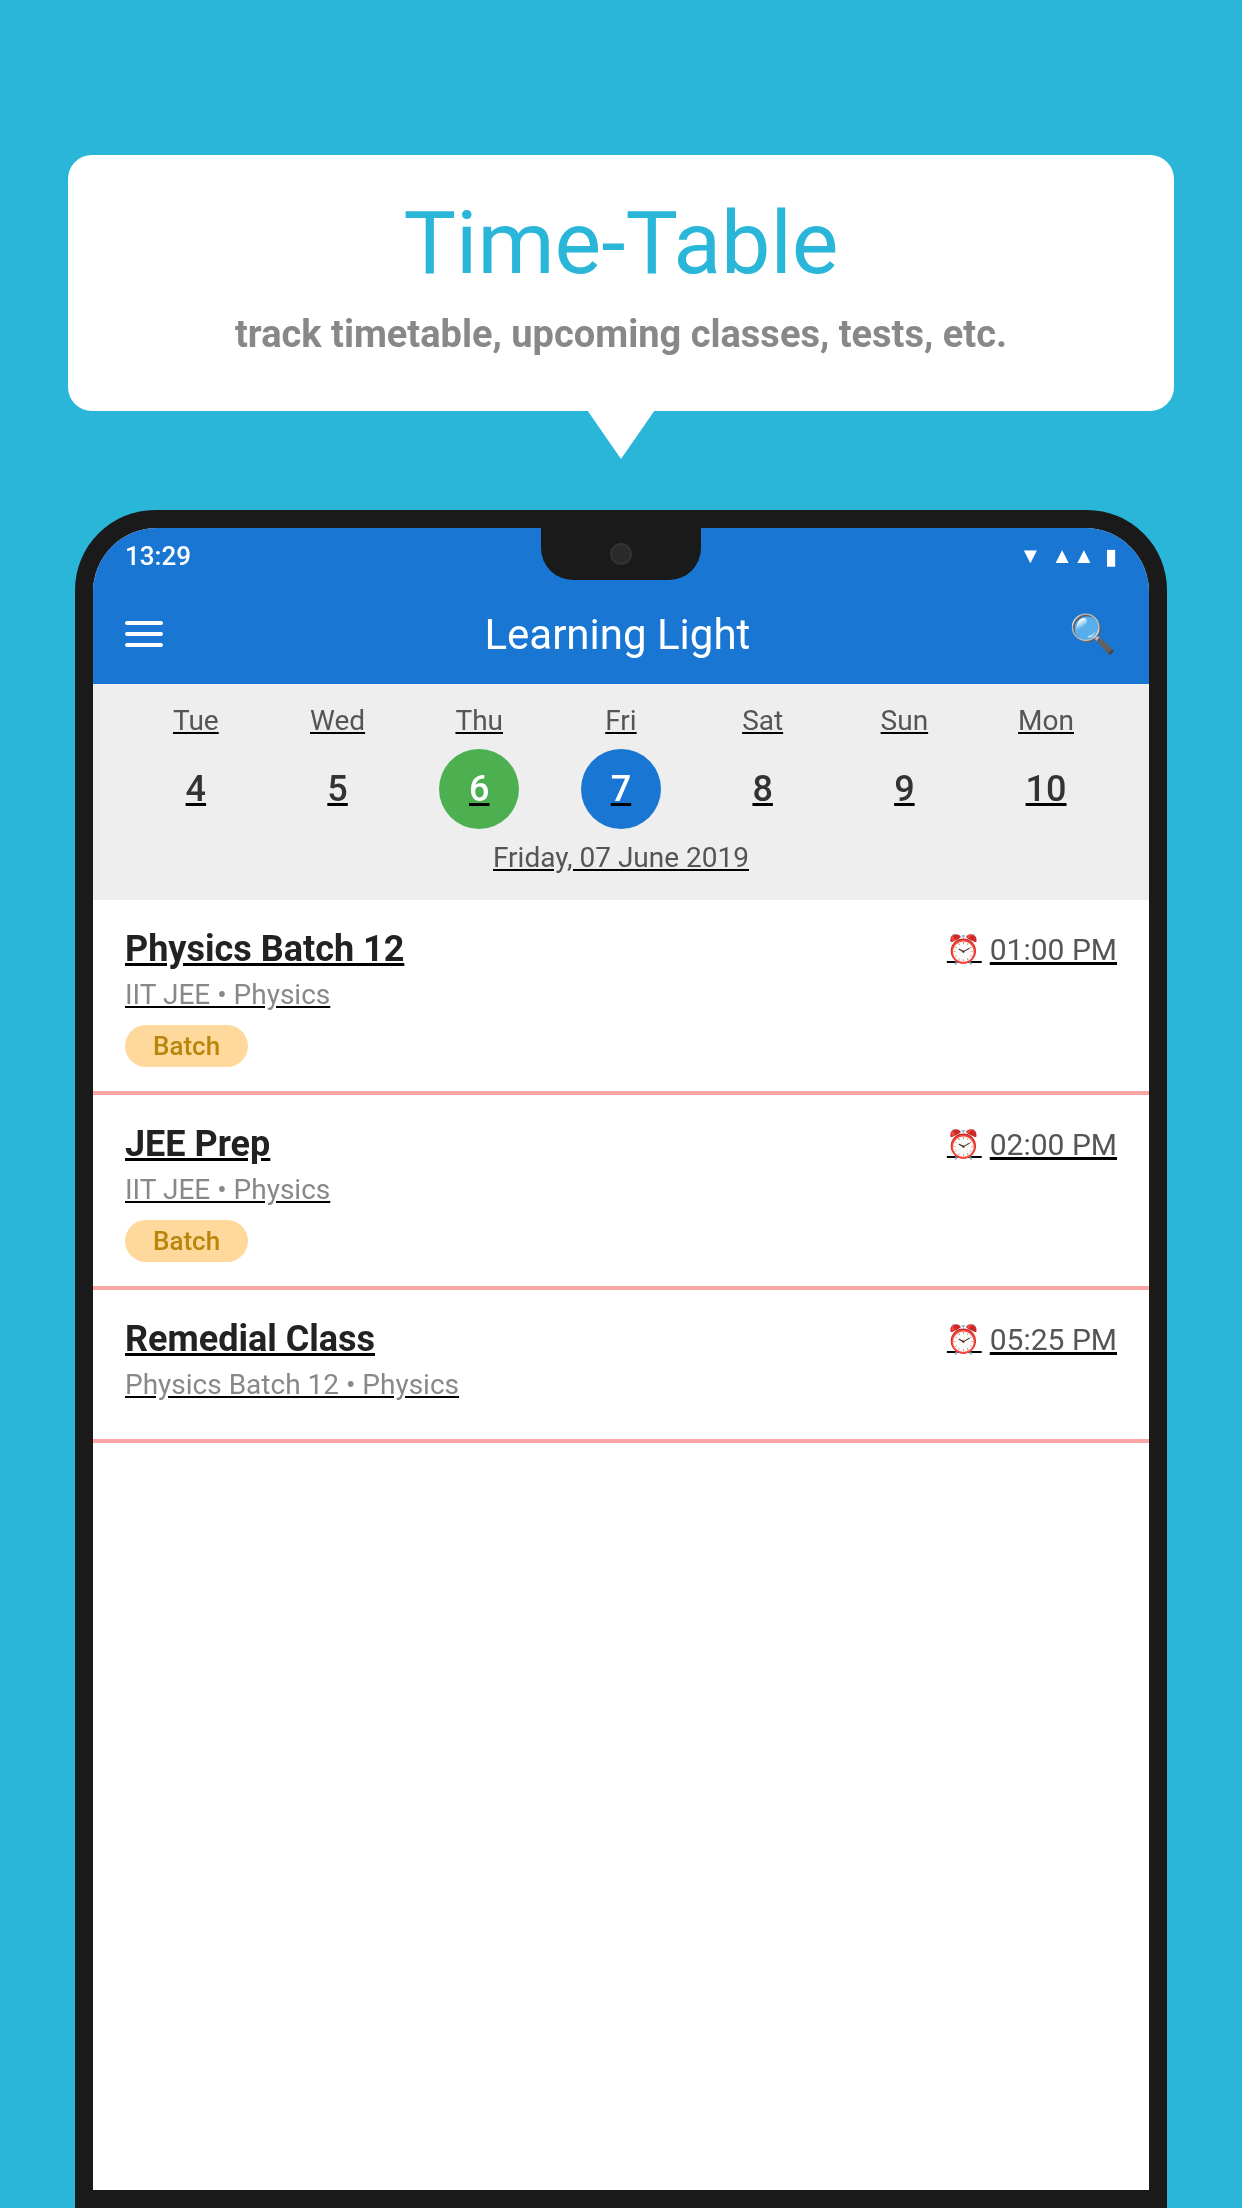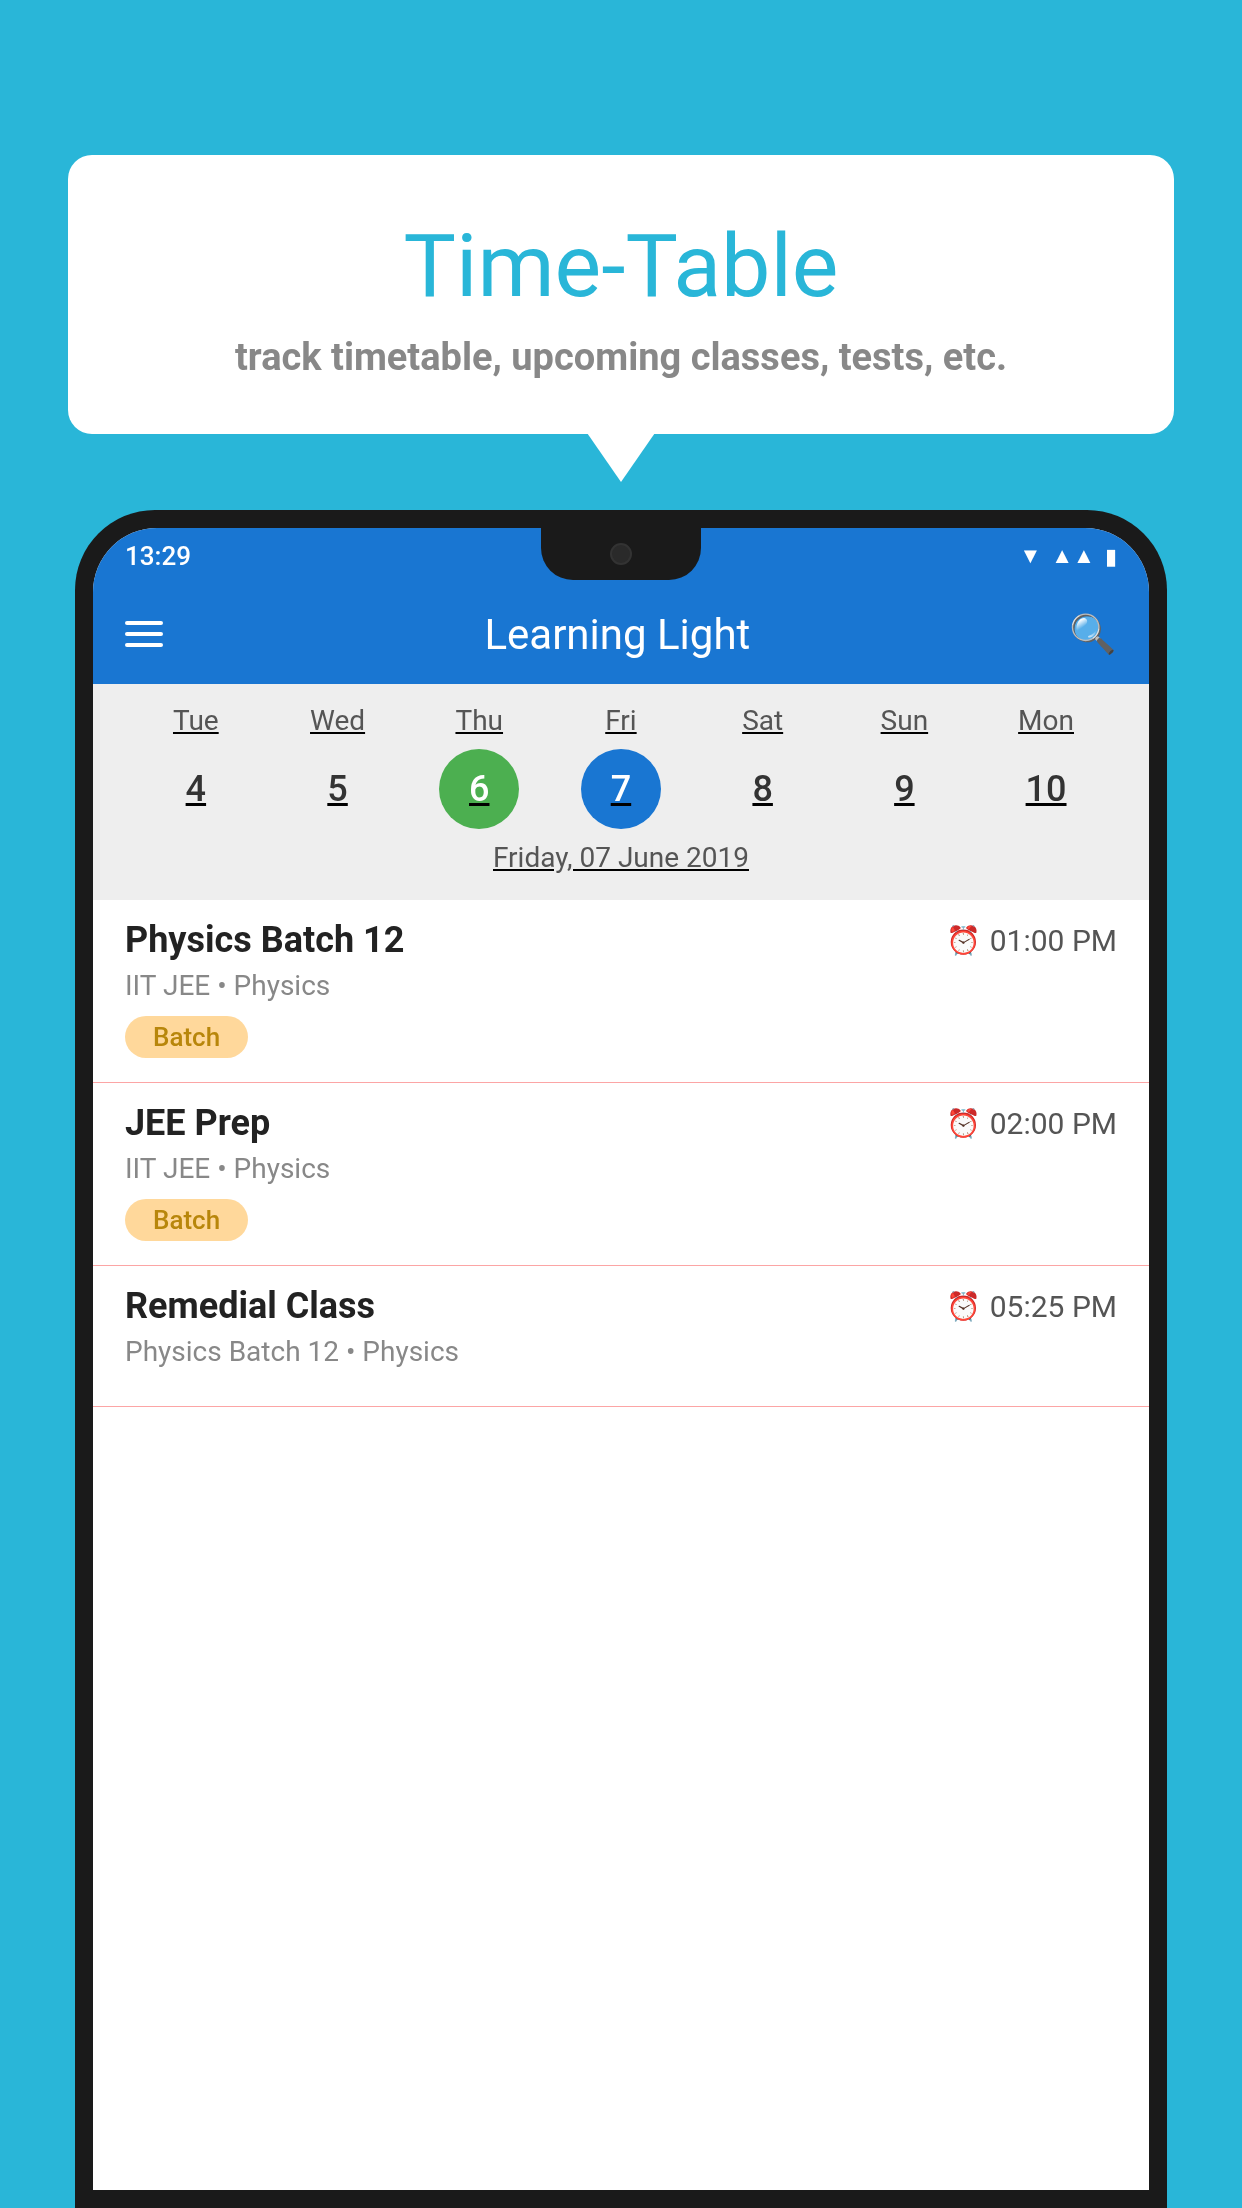--- a/index.html
+++ b/index.html
@@ -18,21 +18,21 @@
     .speech-bubble-container {
       position: absolute;
       top: 155px;
       left: 68px;
       right: 68px;
     }
 
     .speech-bubble {
       background: white;
       border-radius: 24px;
-      padding: 63px 40px 55px;
+      padding: 40px 40px 55px;
       text-align: center;
       position: relative;
     }
 
     .speech-bubble::after {
       content: '';
       position: absolute;
       bottom: -48px;
       left: 50%;
       transform: translateX(-50%);
@@ -235,22 +235,23 @@
 
     
     .schedule-list {
       background: white;
       overflow-y: auto;
       height: calc(100% - 340px);
     }
 
     .schedule-item {
       background: white;
-      padding: 19px 32px 24px;
-      border-bottom: 1px solid #fca5a5;
+      padding: 28px 32px 24px;
+      border-bottom: 4px solid #fca5a5;
+      text-decoration: underline;
     }
 
     .item-header {
       display: flex;
       justify-content: space-between;
       align-items: center;
       margin-bottom: 8px;
     }
 
     .item-title {

